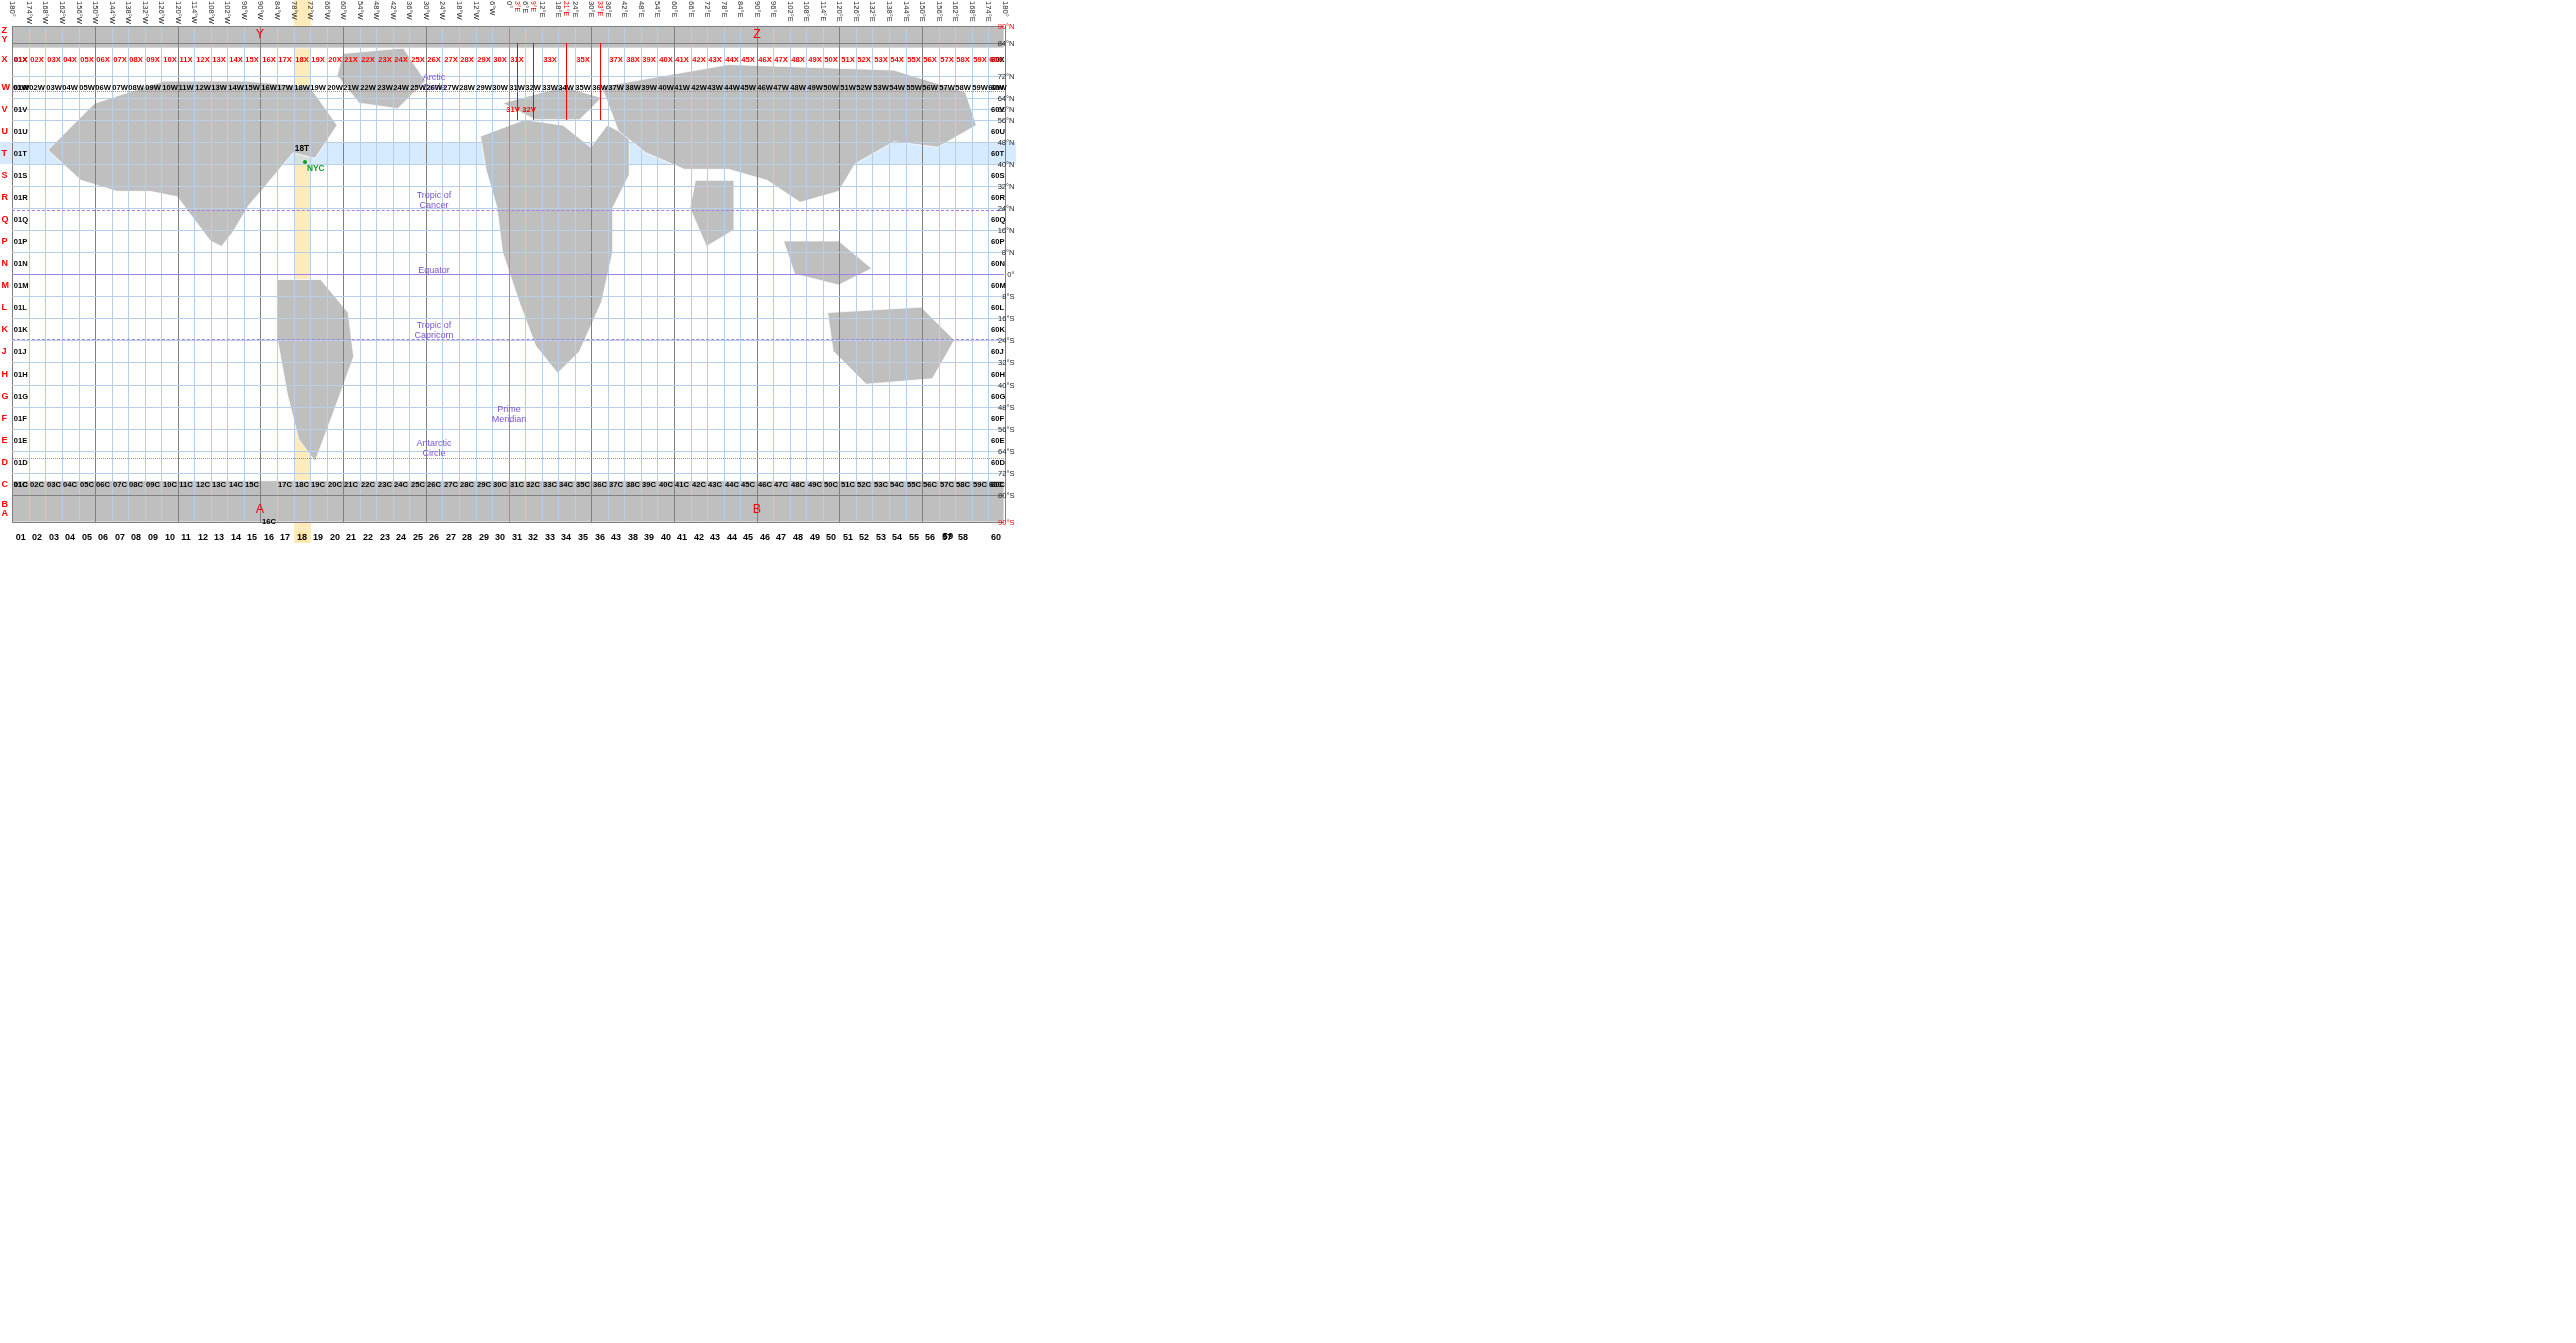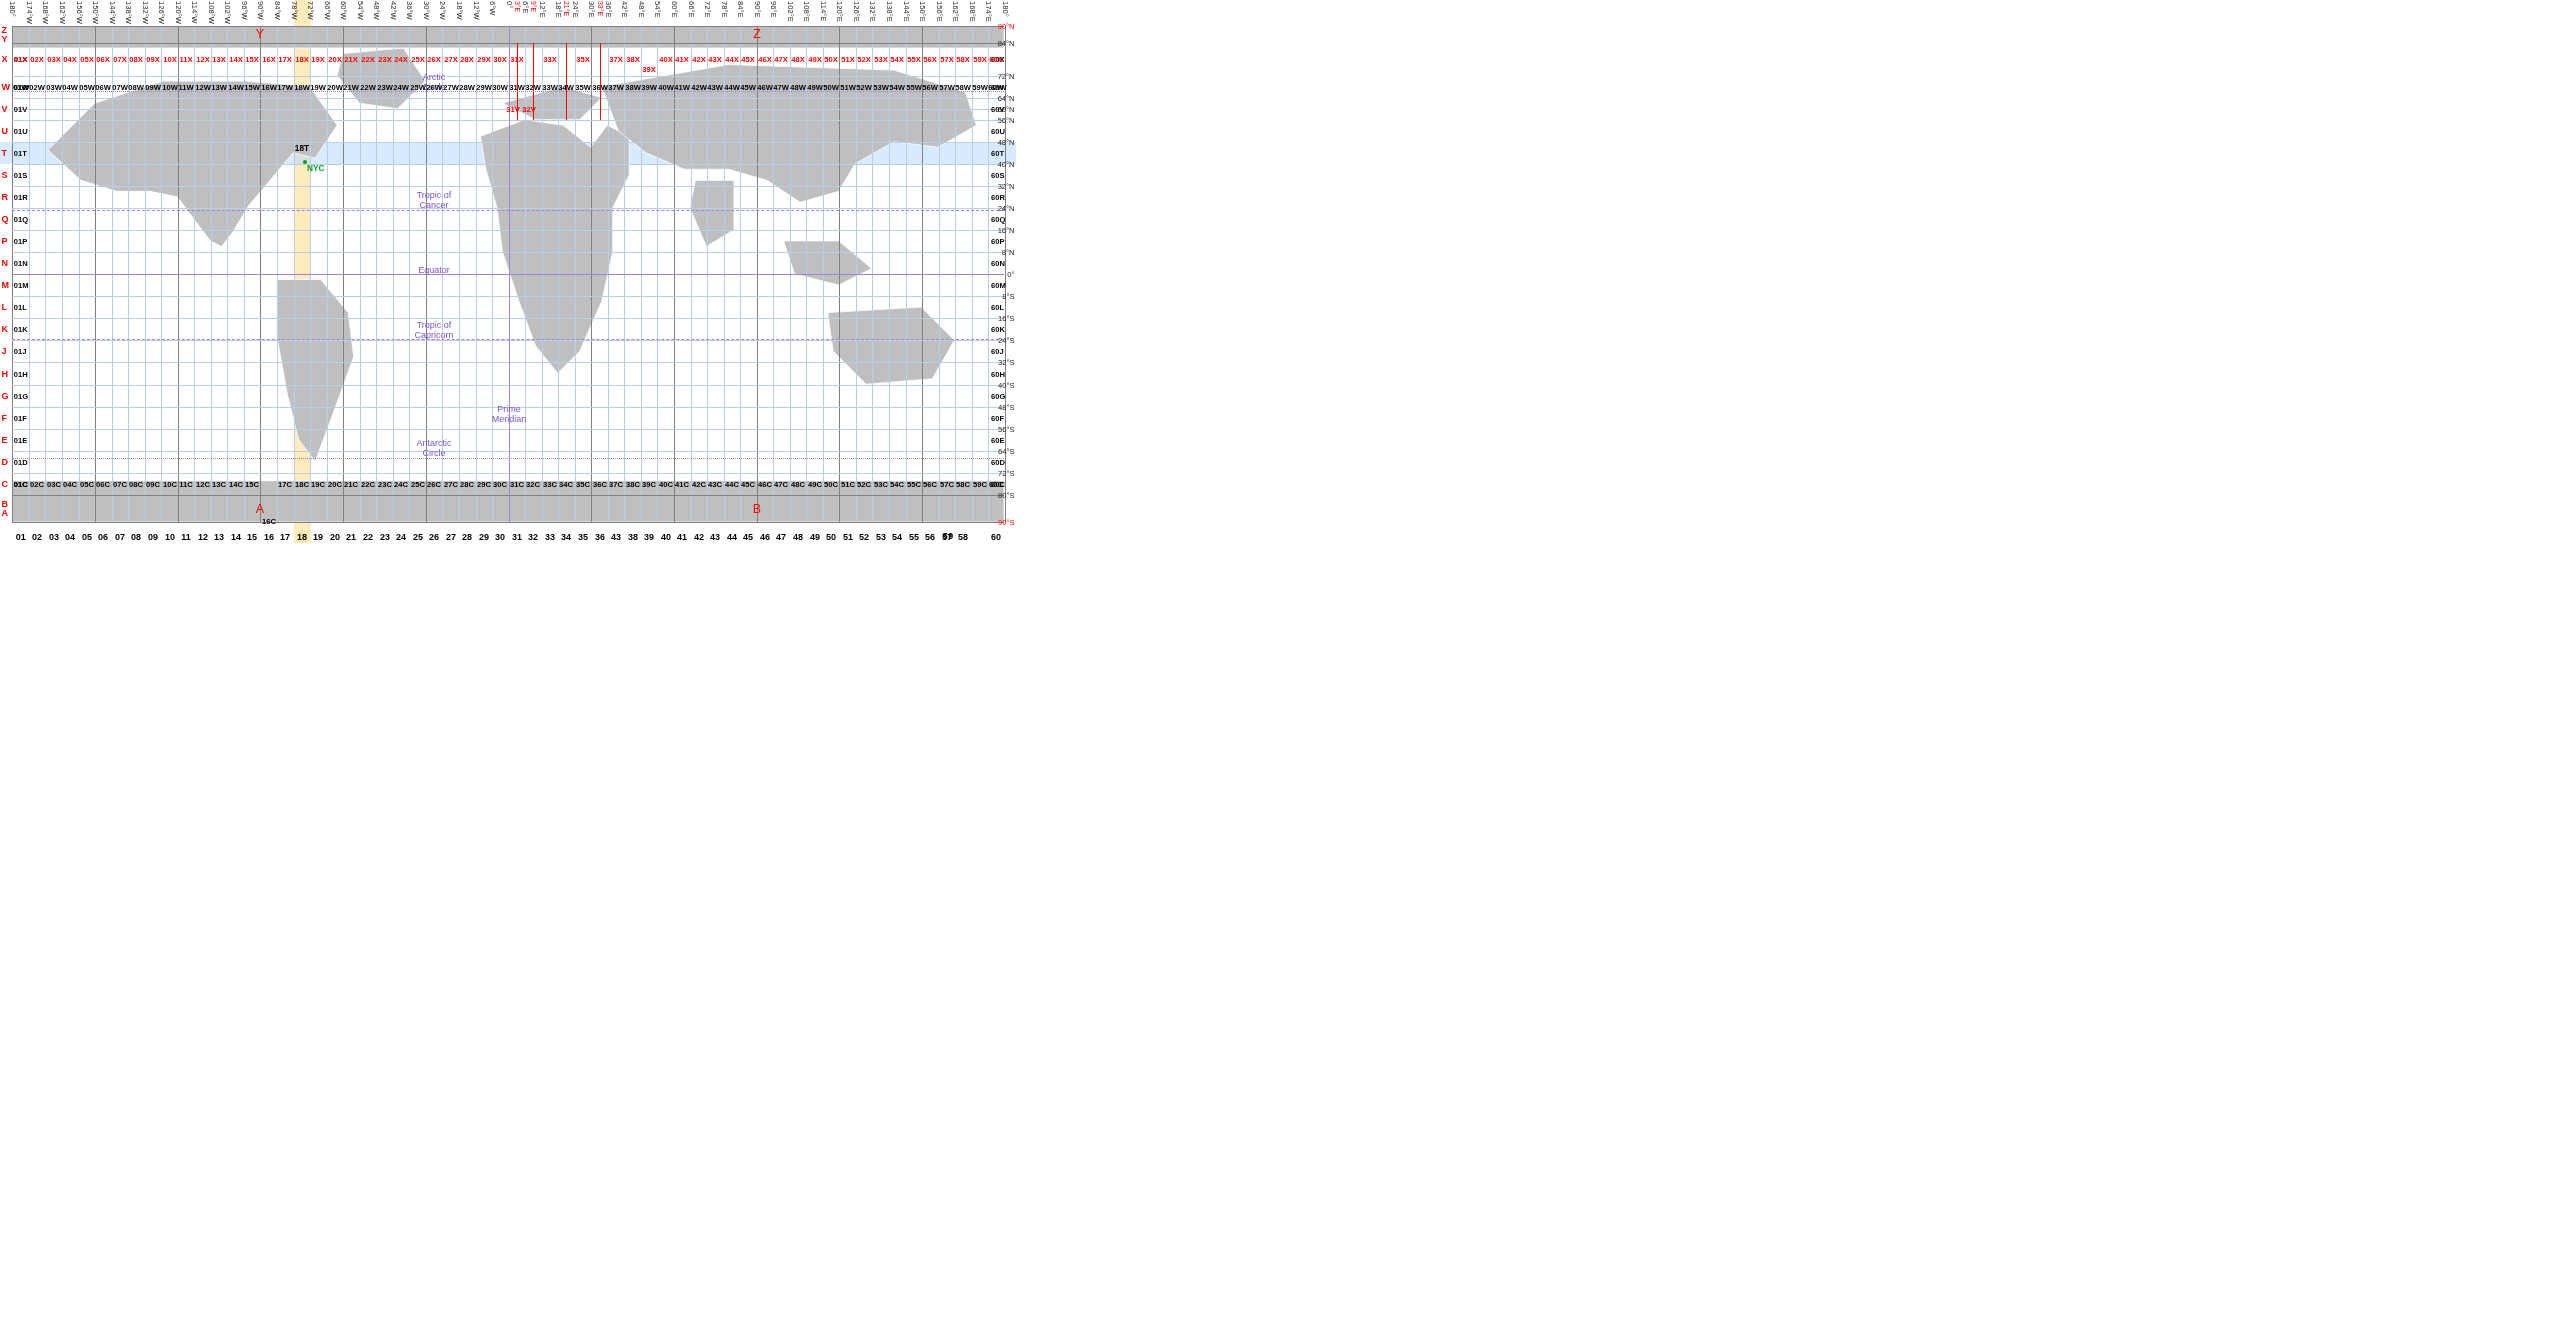--- a/index.html
+++ b/index.html
@@ -473,21 +473,21 @@
     <div class="wrow" style="left: 583px; top: 83px;">35W</div>
     <div class="crow" style="left: 583px; top: 480px;">35C</div>
     <div class="wrow" style="left: 600px; top: 83px;">36W</div>
     <div class="crow" style="left: 600px; top: 480px;">36C</div>
     <div class="xrow sp" style="left: 616px; top: 55px;">37X</div>
     <div class="wrow" style="left: 616px; top: 83px;">37W</div>
     <div class="crow" style="left: 616px; top: 480px;">37C</div>
     <div class="xrow" style="left: 633px; top: 55px;">38X</div>
     <div class="wrow" style="left: 633px; top: 83px;">38W</div>
     <div class="crow" style="left: 633px; top: 480px;">38C</div>
-    <div class="xrow" style="left: 649px; top: 55px; margin-top: 10px;">39X</div>
+    <div class="xrow" style="left: 649px; top: 55px;">39X</div>
     <div class="wrow" style="left: 649px; top: 83px;">39W</div>
     <div class="crow" style="left: 649px; top: 480px;">39C</div>
     <div class="xrow" style="left: 666px; top: 55px;">40X</div>
     <div class="wrow" style="left: 666px; top: 83px;">40W</div>
     <div class="crow" style="left: 666px; top: 480px;">40C</div>
     <div class="xrow" style="left: 682px; top: 55px;">41X</div>
     <div class="wrow" style="left: 682px; top: 83px;">41W</div>
     <div class="crow" style="left: 682px; top: 480px;">41C</div>
     <div class="xrow" style="left: 699px; top: 55px;">42X</div>
     <div class="wrow" style="left: 699px; top: 83px;">42W</div>

